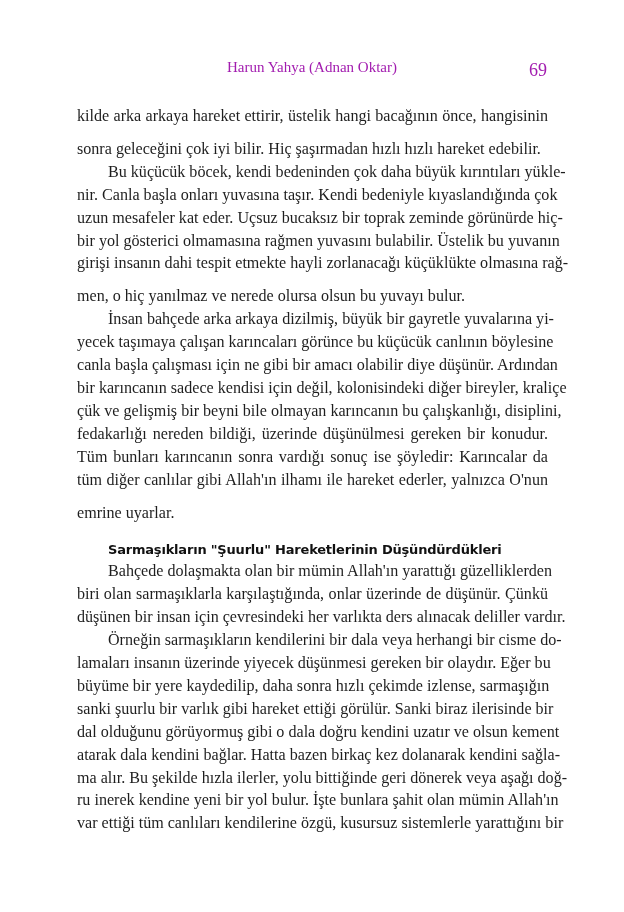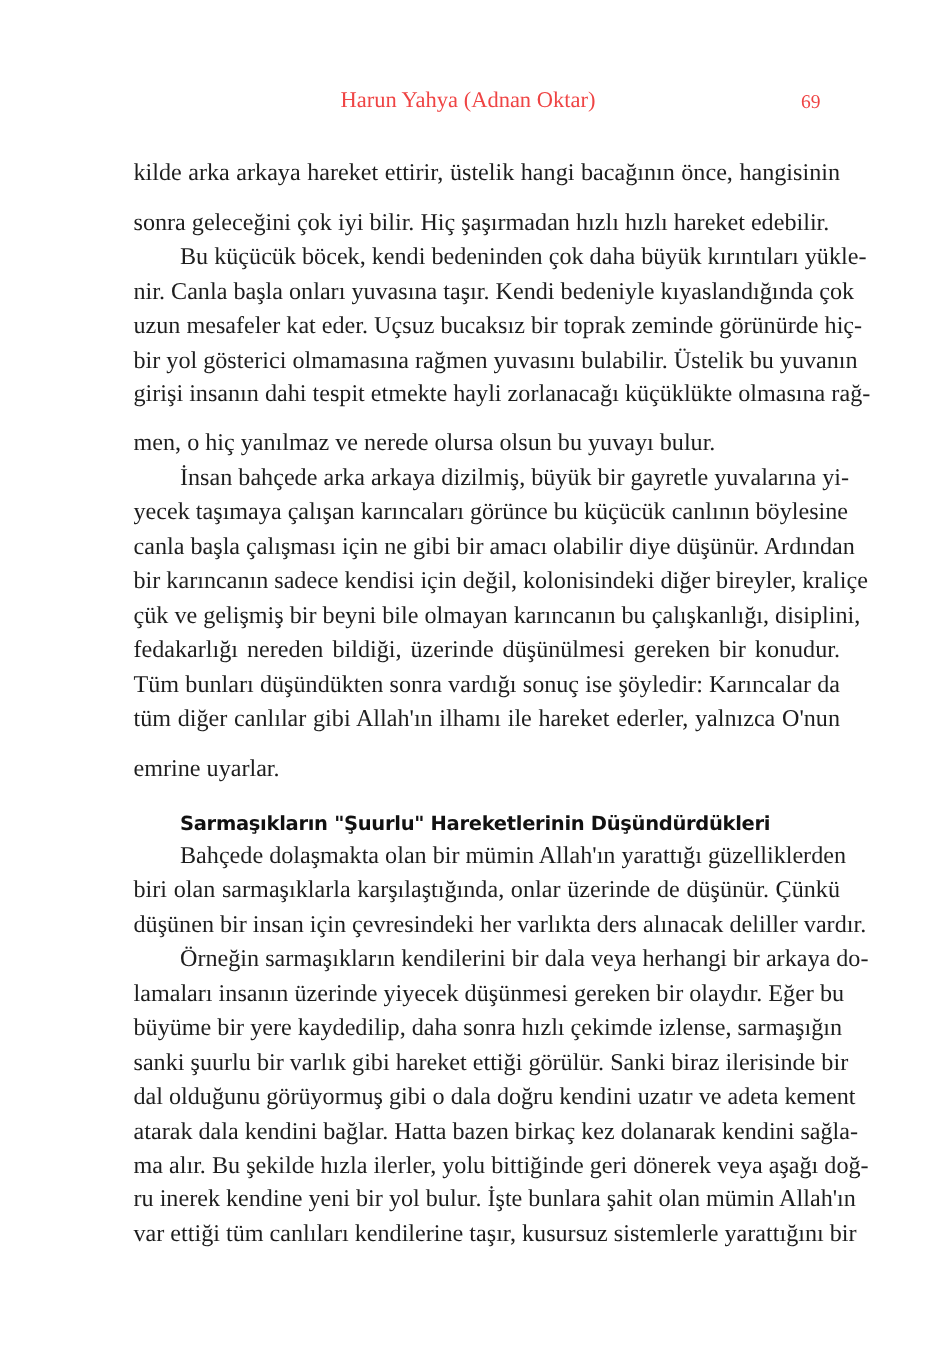--- a/index.html
+++ b/index.html
@@ -1,22 +1,22 @@
 <!DOCTYPE html>
 <html><head>
 <meta charset="utf-8">
 <style>
   html, body { margin: 0; padding: 0; background: #ffffff; }
   body { width: 624px; height: 912px; position: relative; overflow: hidden;
          font-family: "DejaVu Serif", "Liberation Serif", serif; color: #222; }
   .header { position: absolute; top: 59px; left: 77px; width: 470px; height: 22px;
-            font-family: "Liberation Serif", serif; font-size: 15px; color: #ef4444; }
+            font-family: "Liberation Serif", serif; font-size: 15px; color: #a21caf; }
   .header .title { position: absolute; left: 0; right: 0; text-align: center; top: 0; }
-  .header .pageno { position: absolute; right: 0; top: 1px; font-size: 13px; }
-  .body { position: absolute; top: 105px; left: 89px; width: 471px;
+  .header .pageno { position: absolute; right: 0; top: 1px; font-size: 18px; }
+  .body { position: absolute; top: 105px; left: 77px; width: 471px;
           font-family: "Liberation Serif", serif; font-size: 16.1px; line-height: 22.9px;
           color: #1e1e1e; }
   .body .line { display: block; text-align: justify; text-align-last: justify; white-space: nowrap; }
   .body .line.last { text-align-last: left; margin-top: 10px; }
   .body .line.ind { padding-left: 31px; }
   .heading { margin: 15px 0 0 31px; font-family: "DejaVu Sans", sans-serif; font-weight: bold;
              font-size: 13px; line-height: 21px; color: #111; letter-spacing: -0.2px; }
 </style>
 </head>
 <body>
@@ -39,36 +39,36 @@
     <span class="line">girişi insanın dahi tespit etmekte hayli zorlanacağı küçüklükte olmasına rağ-</span>
     <span class="line last">men, o hiç yanılmaz ve nerede olursa olsun bu yuvayı bulur.</span>
   </div>
   <div>
     <span class="line ind">İnsan bahçede arka arkaya dizilmiş, büyük bir gayretle yuvalarına yi-</span>
     <span class="line">yecek taşımaya çalışan karıncaları görünce bu küçücük canlının böylesine</span>
     <span class="line">canla başla çalışması için ne gibi bir amacı olabilir diye düşünür. Ardından</span>
     <span class="line">bir karıncanın sadece kendisi için değil, kolonisindeki diğer bireyler, kraliçe</span>
     <span class="line">çük   ve gelişmiş bir beyni bile olmayan karıncanın bu çalışkanlığı, disiplini,</span>
     <span class="line">fedakarlığı nereden bildiği, üzerinde düşünülmesi gereken bir konudur.</span>
-    <span class="line">Tüm bunları düşündükten sonra vardığı sonuç ise şöyledir: Karıncalar da</span>
+    <span class="line">Tüm bunları karıncanın sonra vardığı sonuç ise şöyledir: Karıncalar da</span>
     <span class="line">tüm diğer canlılar gibi Allah'ın ilhamı ile hareket ederler, yalnızca O'nun</span>
     <span class="line last">emrine uyarlar.</span>
   </div>
 
   <div class="heading">Sarmaşıkların "Şuurlu" Hareketlerinin Düşündürdükleri</div>
 
   <div>
     <span class="line ind">Bahçede dolaşmakta olan bir mümin Allah'ın yarattığı güzelliklerden</span>
     <span class="line">biri olan sarmaşıklarla karşılaştığında, onlar üzerinde de düşünür. Çünkü</span>
     <span class="line">düşünen bir insan için çevresindeki her varlıkta ders alınacak deliller vardır.</span>
   </div>
   <div>
-    <span class="line ind">Örneğin sarmaşıkların kendilerini bir dala veya herhangi bir arkaya do-</span>
+    <span class="line ind">Örneğin sarmaşıkların kendilerini bir dala veya herhangi bir cisme do-</span>
     <span class="line">lamaları insanın üzerinde yiyecek düşünmesi gereken bir olaydır. Eğer bu</span>
     <span class="line">büyüme bir yere kaydedilip, daha sonra hızlı çekimde izlense, sarmaşığın</span>
     <span class="line">sanki şuurlu bir varlık gibi hareket ettiği görülür. Sanki biraz ilerisinde bir</span>
-    <span class="line">dal olduğunu görüyormuş gibi o dala doğru kendini uzatır ve adeta kement</span>
+    <span class="line">dal olduğunu görüyormuş gibi o dala doğru kendini uzatır ve olsun kement</span>
     <span class="line">atarak dala kendini bağlar. Hatta bazen birkaç kez dolanarak kendini sağla-</span>
     <span class="line">ma alır. Bu şekilde hızla ilerler, yolu bittiğinde geri dönerek veya aşağı doğ-</span>
     <span class="line">ru inerek kendine yeni bir yol bulur. İşte bunlara şahit olan mümin Allah'ın</span>
-    <span class="line">var ettiği tüm canlıları kendilerine taşır, kusursuz sistemlerle yarattığını bir</span>
+    <span class="line">var ettiği tüm canlıları kendilerine özgü, kusursuz sistemlerle yarattığını bir</span>
   </div>
 </div>
 
 </body></html>

